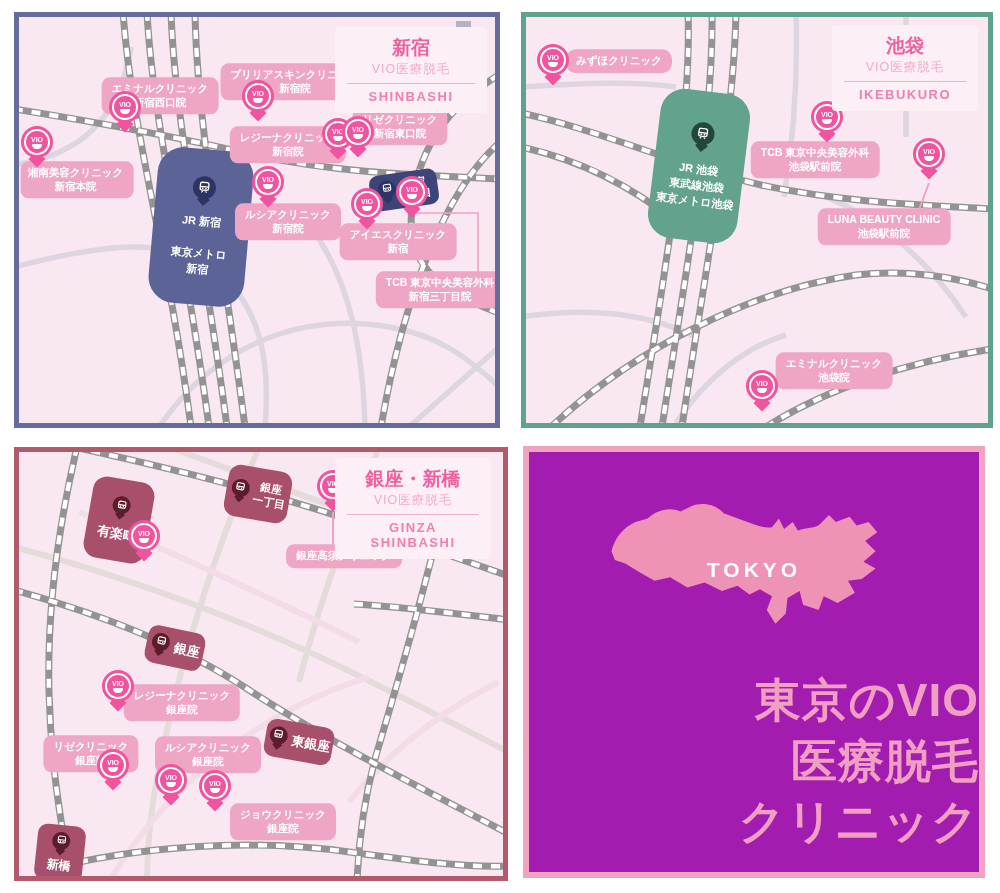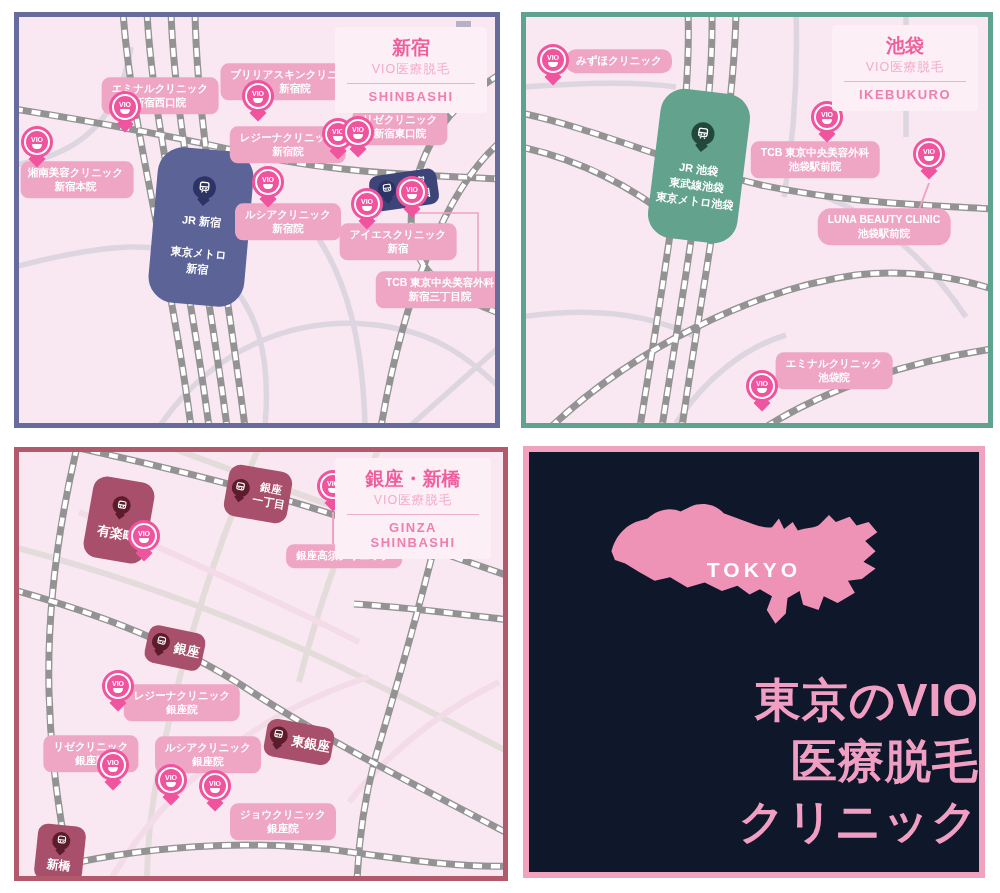--- a/index.html
+++ b/index.html
@@ -46,21 +46,21 @@
     width:23px;height:23px;border-radius:50%;display:flex;align-items:center;justify-content:center;}
   .st-pin.small{width:20px;height:25px;}
   .st-pin.small .head{width:18px;height:18px;}
   .st-pin.small .tail{width:7px;height:7px;bottom:3px;}
 
   .blue  .st-pin .head,.blue  .st-pin .tail{background:#2e3366;}
   .green .st-pin .head,.green .st-pin .tail{background:#21483a;}
   .wine  .st-pin .head,.wine  .st-pin .tail{background:#5c1c2c;}
 
   
-  .tokyo-inner{position:absolute;inset:0;background:#0f172a;}
+  .tokyo-inner{position:absolute;inset:0;background:#a21caf;}
   .tokyo-shape{position:absolute;z-index:1;}
   .tokyo-label{position:absolute;z-index:2;color:#fff;font-weight:bold;font-size:21px;letter-spacing:4px;
     transform:translate(-50%,-50%);}
   .tokyo-headline{position:absolute;left:0;right:0;z-index:2;text-align:right;
     color:#f09ec2;font-weight:bold;font-size:46px;line-height:1.32;white-space:pre-line;letter-spacing:1px;}
 </style>
 </head>
 <body>
 
 <div id="stage">
@@ -267,21 +267,21 @@
             </span>
         </span>
         <div class="st-name" style="font-size:11px;margin-top:8px;">JR 池袋
 東武線池袋
 東京メトロ池袋</div>
       </div>
 
       <div class="clinic" style="left:93px;top:44px;border-radius:10px;">みずほクリニック</div>
       <div class="clinic" style="left:289px;top:143px;">TCB 東京中央美容外科
 池袋駅前院</div>
-      <div class="clinic" style="left:358px;top:210px;border-radius:13px;">LUNA BEAUTY CLINIC
+      <div class="clinic" style="left:358px;top:210px;">LUNA BEAUTY CLINIC
 池袋駅前院</div>
       <div class="clinic" style="left:308px;top:354px;">エミナルクリニック
 池袋院</div>
 
       <div class="vio-pin" style="left:27px;top:69px;">
           <span class="tail"></span>
           <span class="head">
             <b>VIO</b>
             <span class="panty"></span>
           </span>

